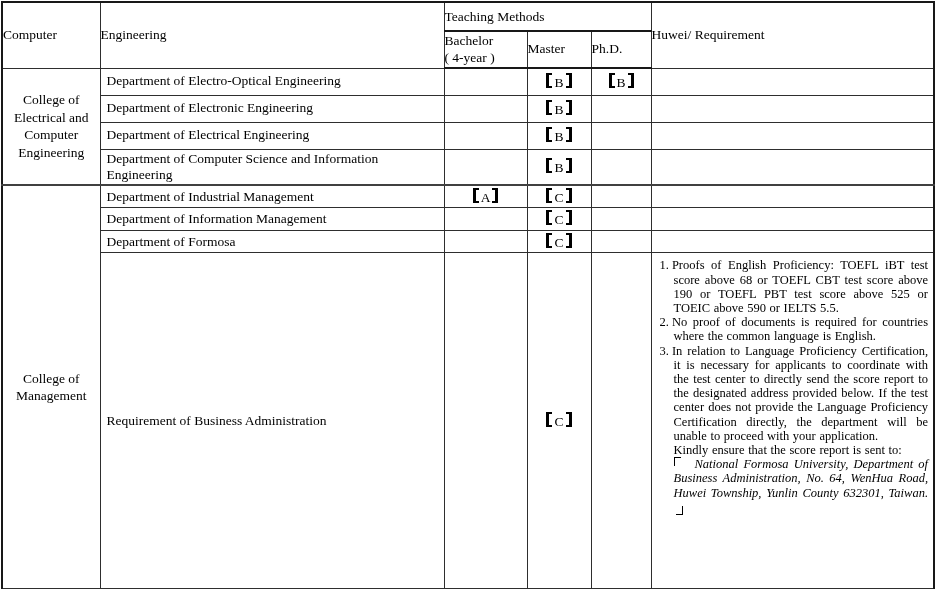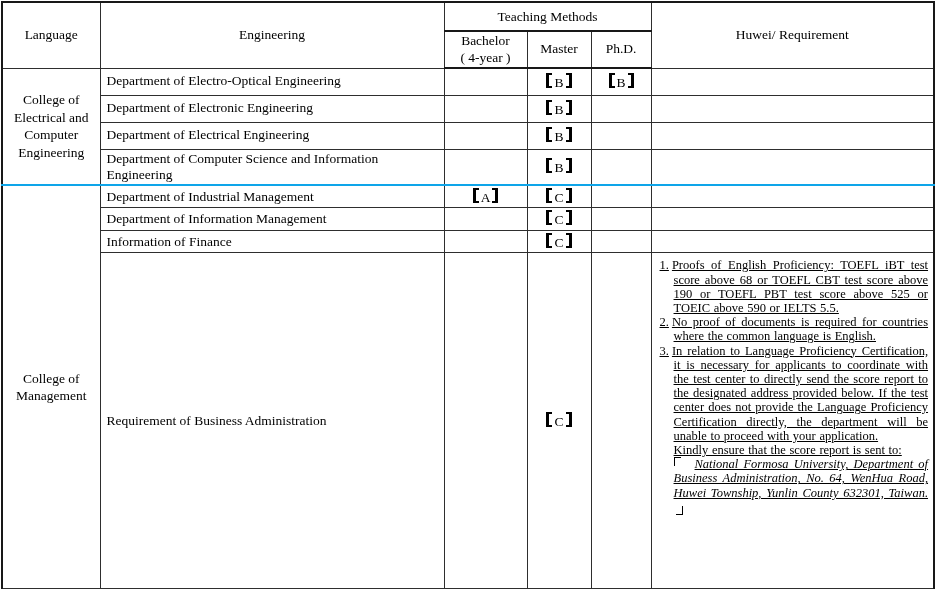--- a/index.html
+++ b/index.html
@@ -20,38 +20,38 @@
     border-bottom: 1px solid #9a9a9a;
   }
   td {
     border: 1px solid #2e2e2e;
     padding: 0;
     font-size: 13.5px;
     vertical-align: middle;
     overflow: hidden;
   }
   
-  tr.hr1 td, tr.hr2 td { text-align: center; }
+  tr.hr1 td, tr.hr2 td { }
   tr.hr2 td { border-bottom: 2px solid #181818; line-height: 1.25; }
   td.span-head { border-bottom: 2px solid #181818; }
   
   tr.hr1 { height: 29px; }
   tr.hr2 { height: 37px; }
   tr.ra  { height: 27px; }
   tr.rb  { height: 33px; }
   tr.rc  { height: 23px; }
   tr.rd  { height: 22px; }
   tr.re  { height: 336px; }
   
-  tr.group-start td { border-top: 2px solid #0ea5e9; }
+  tr.group-start td { border-top: 2px solid #404040; }
   
   td.college-cell { text-align: center; line-height: 1.3; padding: 0 8px; }
   td.dept { text-align: left; padding: 1px 4px 1px 6px; line-height: 1.2; }
   td.tm { text-align: center; }
-  td.notecell { vertical-align: top; text-decoration: underline; }
+  td.notecell { vertical-align: top; }
   td.note-filled {
     padding: 5px 5px 4px 8px;
     font-size: 12.5px;
     line-height: 14.2px;
     text-align: justify;
     word-spacing: 0.5px;
   }
   .note-item { padding-left: 14px; text-indent: -14px; text-align: justify; }
   .note-num { margin-right: 3px; }
   .note-closing { padding-left: 14px; }
@@ -87,21 +87,21 @@
       <col style="width:98px">
       <col style="width:344px">
       <col style="width:83px">
       <col style="width:64px">
       <col style="width:60px">
       <col style="width:283px">
     </colgroup>
     <tbody>
 
       <tr class="hr1">
-        <td rowspan="2">Language</td>
+        <td rowspan="2">Computer</td>
         <td rowspan="2">Engineering</td>
         <td colspan="3" class="span-head">Teaching Methods</td>
         <td rowspan="2">Huwei/ Requirement</td>
       </tr>
       <tr class="hr2">
         <td>
           <div>Bachelor</div>
           <div>( 4-year )</div>
         </td>
         <td>Master</td>
@@ -147,21 +147,21 @@
         <td class="notecell"></td>
       </tr>
       <tr class="rc">
         <td class="dept">Department of Information Management</td>
         <td class="tm"></td>
         <td class="tm"><span class="mk"><span class="lb"></span><span class="mk-letter">C</span><span class="rbk"></span></span></td>
         <td class="tm"></td>
         <td class="notecell"></td>
       </tr>
       <tr class="rd">
-        <td class="dept">Information of Finance</td>
+        <td class="dept">Department of Formosa</td>
         <td class="tm"></td>
         <td class="tm"><span class="mk"><span class="lb"></span><span class="mk-letter">C</span><span class="rbk"></span></span></td>
         <td class="tm"></td>
         <td class="notecell"></td>
       </tr>
       <tr class="re">
         <td class="dept">Requirement of Business Administration</td>
         <td class="tm"></td>
         <td class="tm"><span class="mk"><span class="lb"></span><span class="mk-letter">C</span><span class="rbk"></span></span></td>
         <td class="tm"></td>

